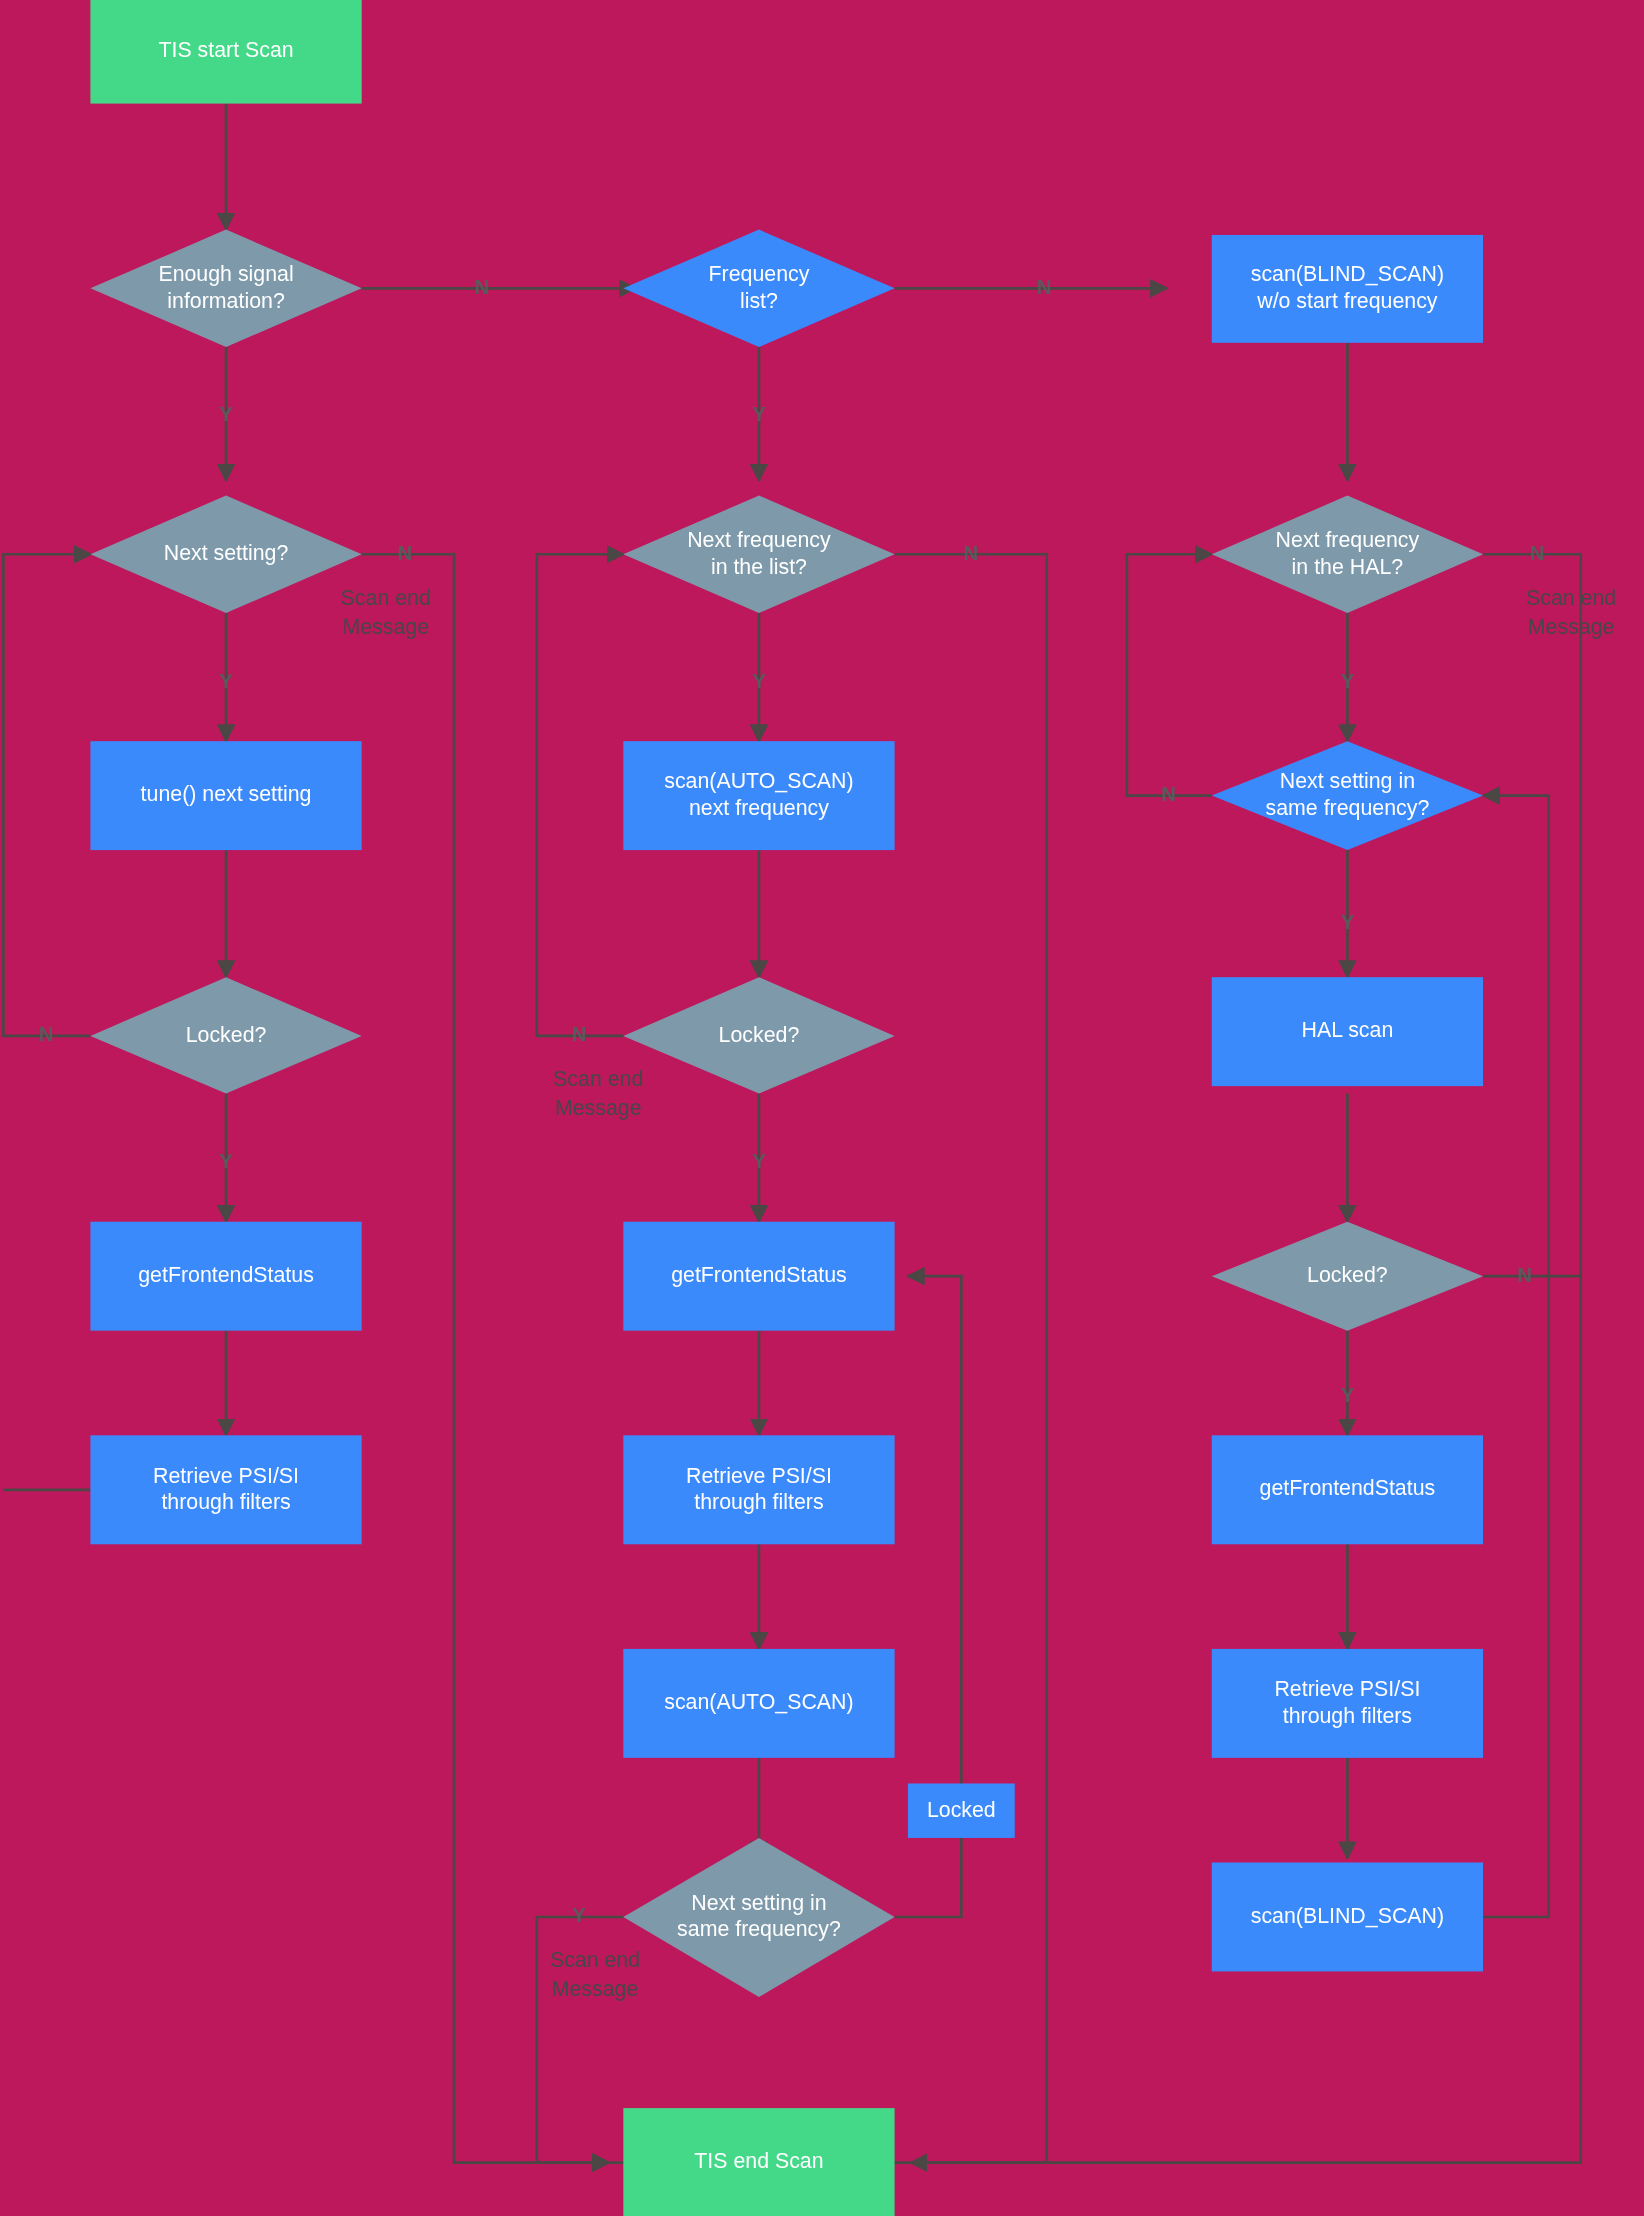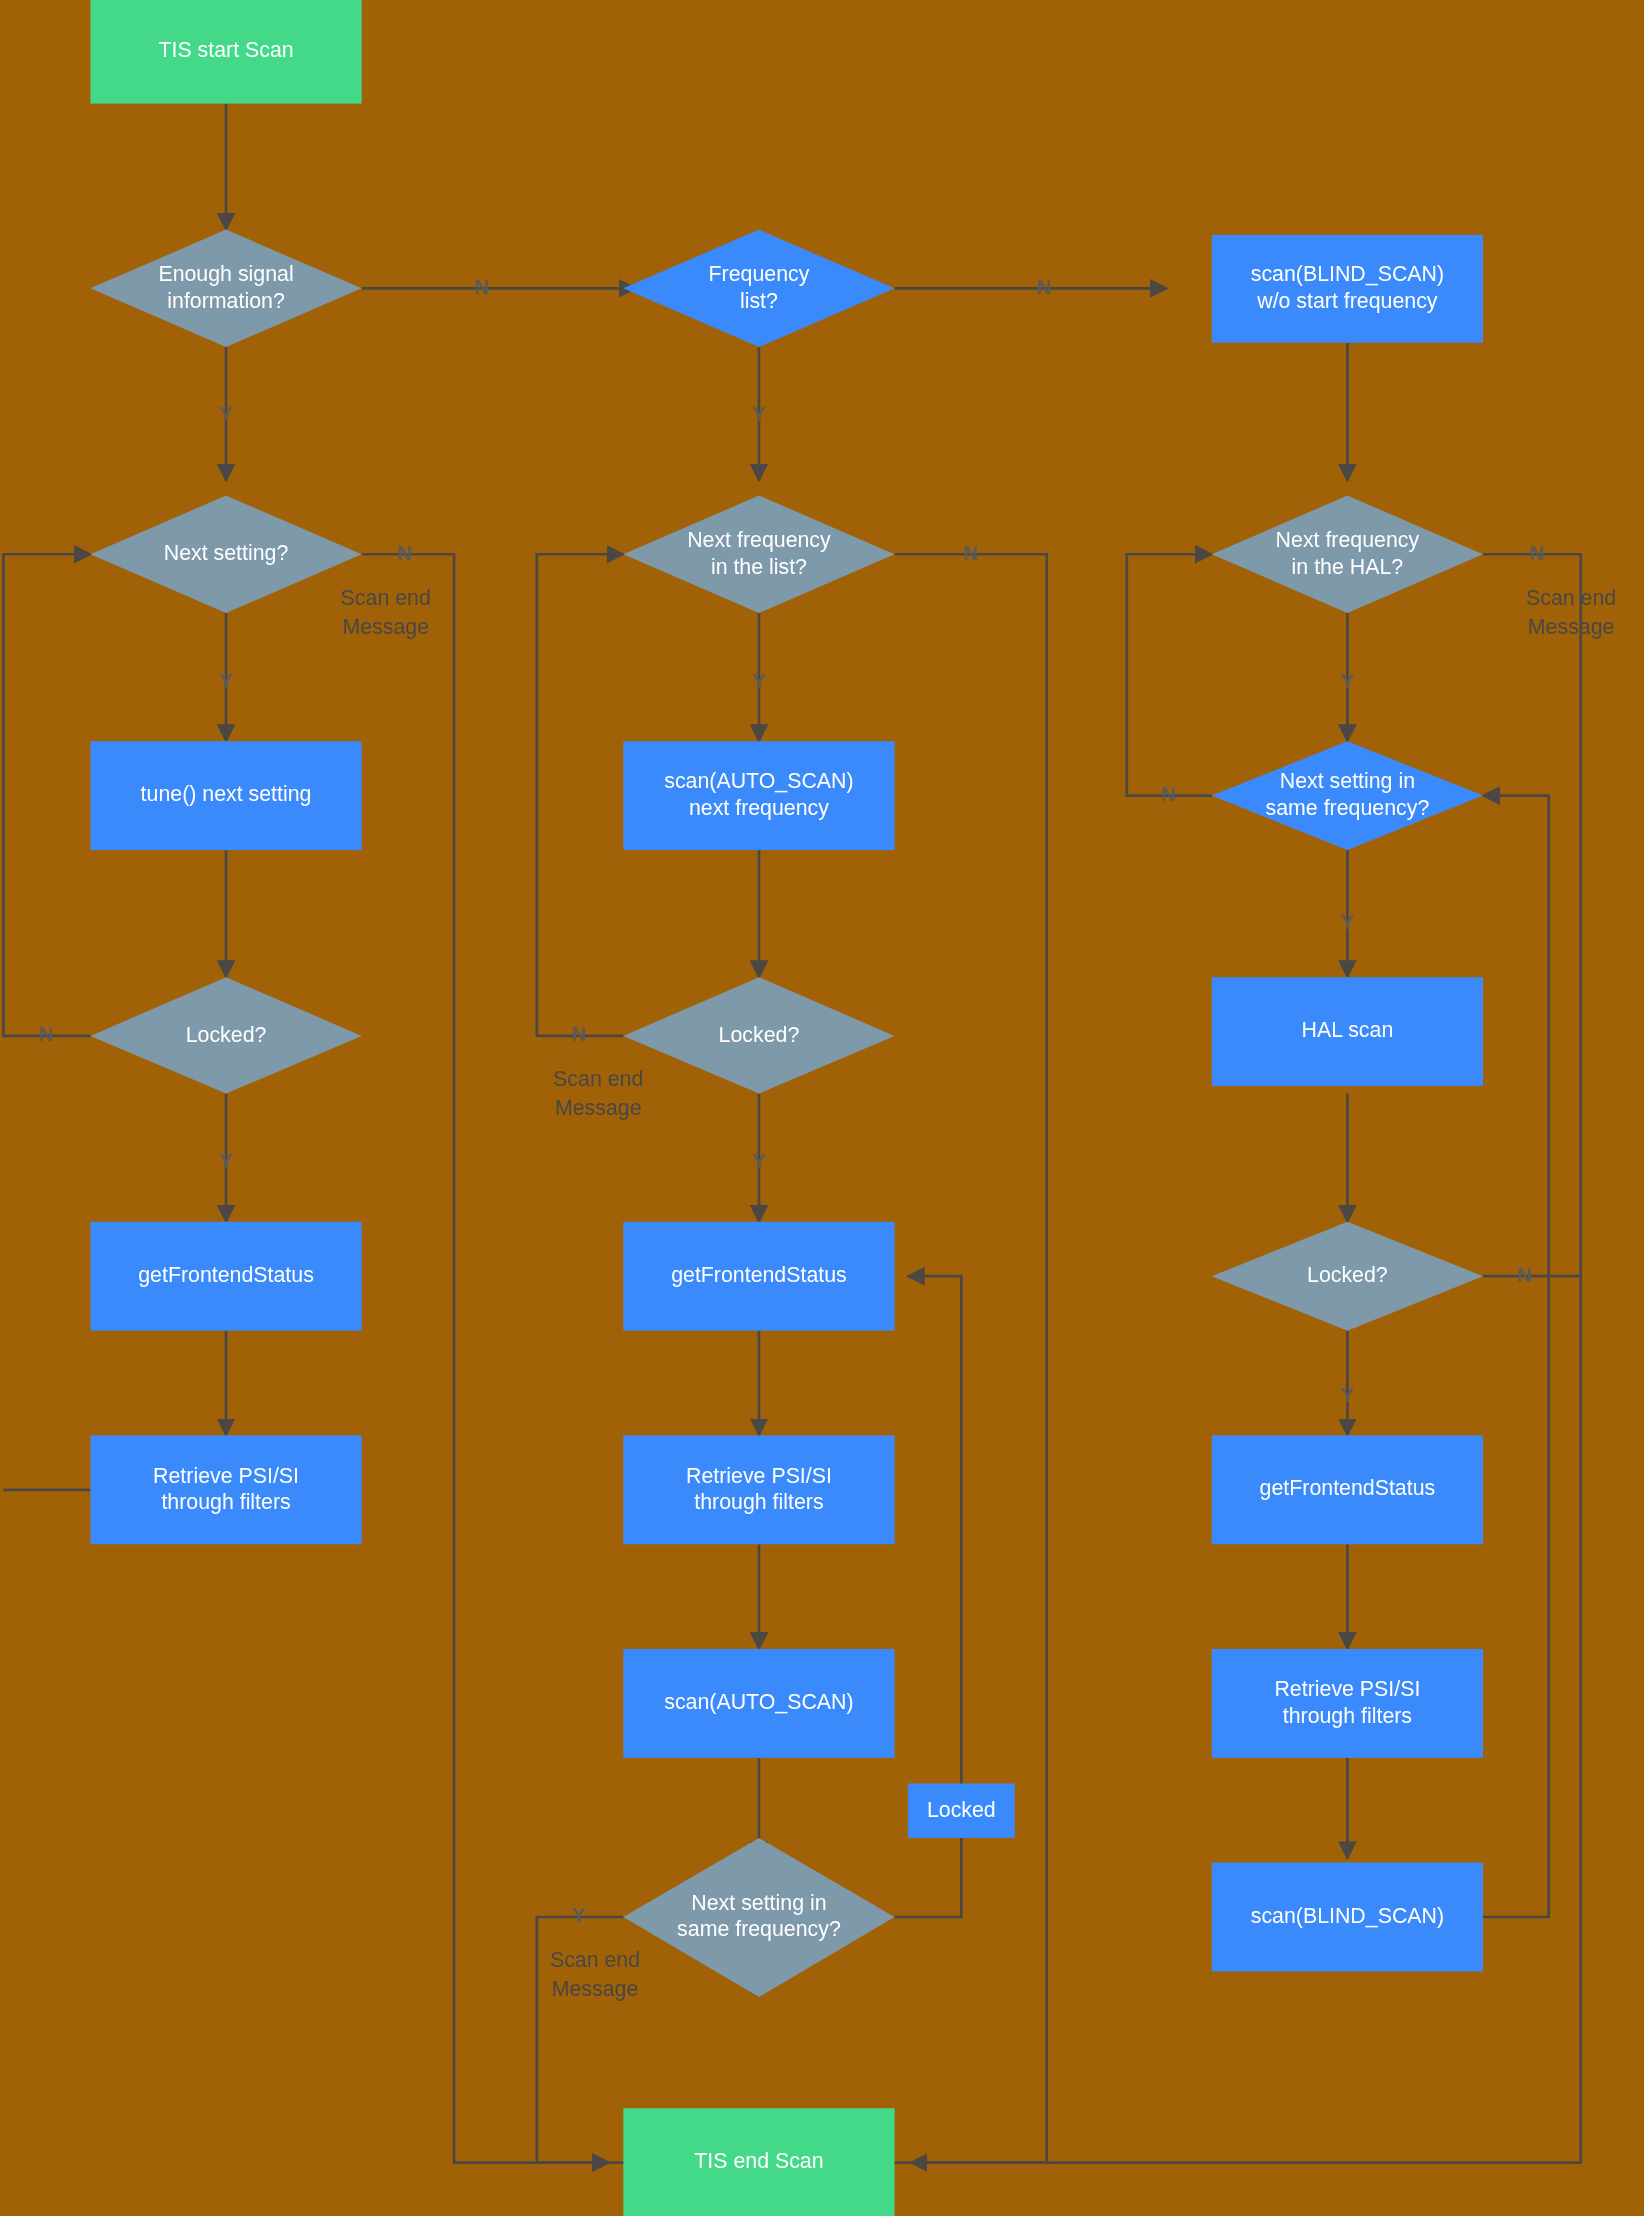--- a/index.html
+++ b/index.html
@@ -1,18 +1,18 @@
 <!DOCTYPE html>
 <html style="font-size:8.5px"><head>
 <meta charset="utf-8">
 <style>
   html,body{margin:0;padding:0;background:#000;}
   body{width:1645px;height:2216px;overflow:hidden;
        font-family:"Liberation Sans","DejaVu Sans",sans-serif;}
-  #stage{position:relative;width:1645px;height:2216px;background:#a16207;}
+  #stage{position:relative;width:1645px;height:2216px;background:#be185d;}
   svg{position:absolute;top:0;left:0;width:1645px;height:2216px;}
   .nodelabel{fill:#ffffff;font-size:40px;font-family:"Liberation Sans","DejaVu Sans",sans-serif;
              text-anchor:middle;dominant-baseline:middle;}
   .edgelabel{fill:#5a5a5a;font-size:38px;font-weight:bold;
              font-family:"Liberation Sans","DejaVu Sans",sans-serif;
              text-anchor:middle;dominant-baseline:middle;}
   .notelabel{fill:#474747;font-size:40px;
              font-family:"Liberation Sans","DejaVu Sans",sans-serif;
              text-anchor:middle;dominant-baseline:middle;}
   .ln{stroke:#4a4744;stroke-width:5;fill:none;}

